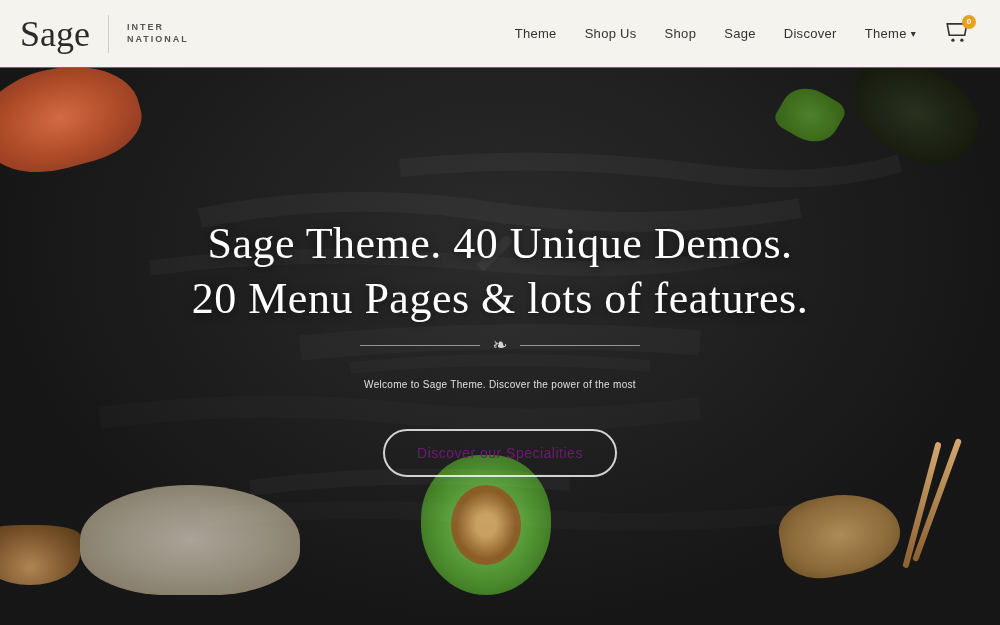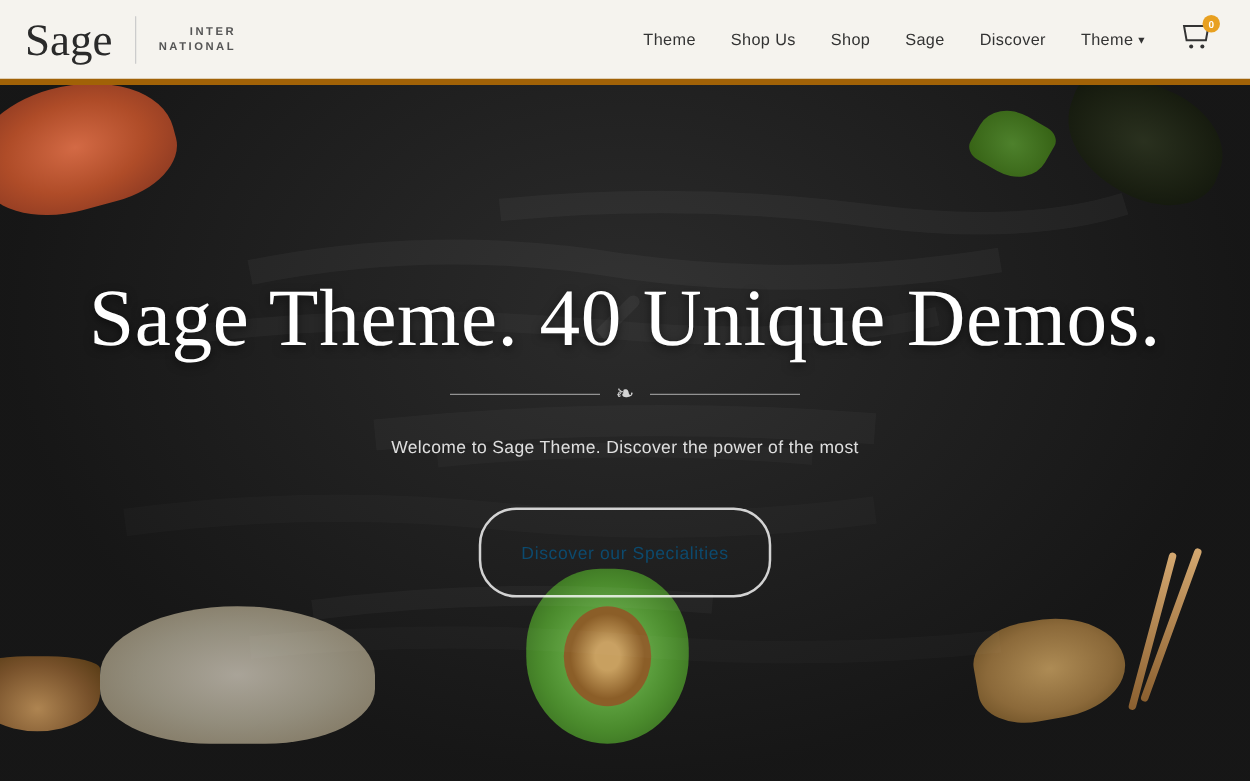--- a/index.html
+++ b/index.html
@@ -15,21 +15,21 @@
     .header {
       position: absolute;
       top: 0; left: 0; right: 0;
       height: 68px;
       background: #f5f3ee;
       display: flex;
       align-items: center;
       justify-content: space-between;
       padding: 0 30px 0 20px;
       z-index: 10;
-      border-bottom: 5px solid #a16207;
+      border-bottom: 1px solid #a16207;
     }
 
     .logo-area {
       display: flex;
       align-items: center;
       gap: 10px;
     }
 
     .logo-text {
       font-family: 'Brush Script MT', cursive, Georgia, serif;
@@ -47,21 +47,20 @@
     }
 
     .logo-sub {
       font-family: Arial, sans-serif;
       font-size: 9px;
       font-weight: bold;
       letter-spacing: 2px;
       color: #555;
       line-height: 1.3;
       text-transform: uppercase;
-      text-align: right;
     }
 
     .nav {
       display: flex;
       align-items: center;
       gap: 28px;
     }
 
     .nav-item {
       font-family: Arial, sans-serif;
@@ -279,21 +278,21 @@
       flex-direction: column;
       align-items: center;
       justify-content: center;
       text-align: center;
       padding: 20px;
       z-index: 5;
     }
 
     .hero-title {
       font-family: Georgia, 'Times New Roman', serif;
-      font-size: 65px;
+      font-size: 44px;
       font-weight: normal;
       color: #ffffff;
       line-height: 1.25;
       margin-bottom: 8px;
       text-shadow: 0 2px 8px rgba(0,0,0,0.5);
       letter-spacing: 0.5px;
     }
 
     .hero-divider {
       display: flex;
@@ -309,34 +308,34 @@
     }
 
     .divider-icon {
       color: #ffffff;
       font-size: 18px;
       opacity: 0.8;
     }
 
     .hero-subtitle {
       font-family: Arial, sans-serif;
-      font-size: 14px;
+      font-size: 10px;
       color: rgba(255,255,255,0.85);
       line-height: 1.7;
       margin-bottom: 36px;
       letter-spacing: 0.3px;
     }
 
     .hero-btn {
       border: 2px solid rgba(255,255,255,0.8);
       background: transparent;
-      color: #0c4a6e;
+      color: #701a75;
       font-family: Arial, sans-serif;
       font-size: 14px;
-      padding: 26px 32px;
+      padding: 14px 32px;
       border-radius: 30px;
       cursor: pointer;
       letter-spacing: 0.5px;
       transition: background 0.2s;
       text-align: center;
     }
 
     
     .chalk-marks {
       position: absolute;
@@ -406,20 +405,21 @@
     <div class="food-rice"></div>
     <div class="food-bowl"></div>
     <div class="food-ginger"></div>
     <div class="chopstick1"></div>
     <div class="chopstick2"></div>
   </div>
 
   <div class="hero-content">
     <h1 class="hero-title">
       <span>Sage Theme. 40 Unique Demos.</span><br>
+      <span>20 Menu Pages &amp; lots of features.</span>
     </h1>
 
     <div class="hero-divider">
       <div class="divider-line"></div>
       <span class="divider-icon">❧</span>
       <div class="divider-line"></div>
     </div>
 
     <p class="hero-subtitle">
       <span>Welcome to Sage Theme. Discover the power of the most</span><br>

